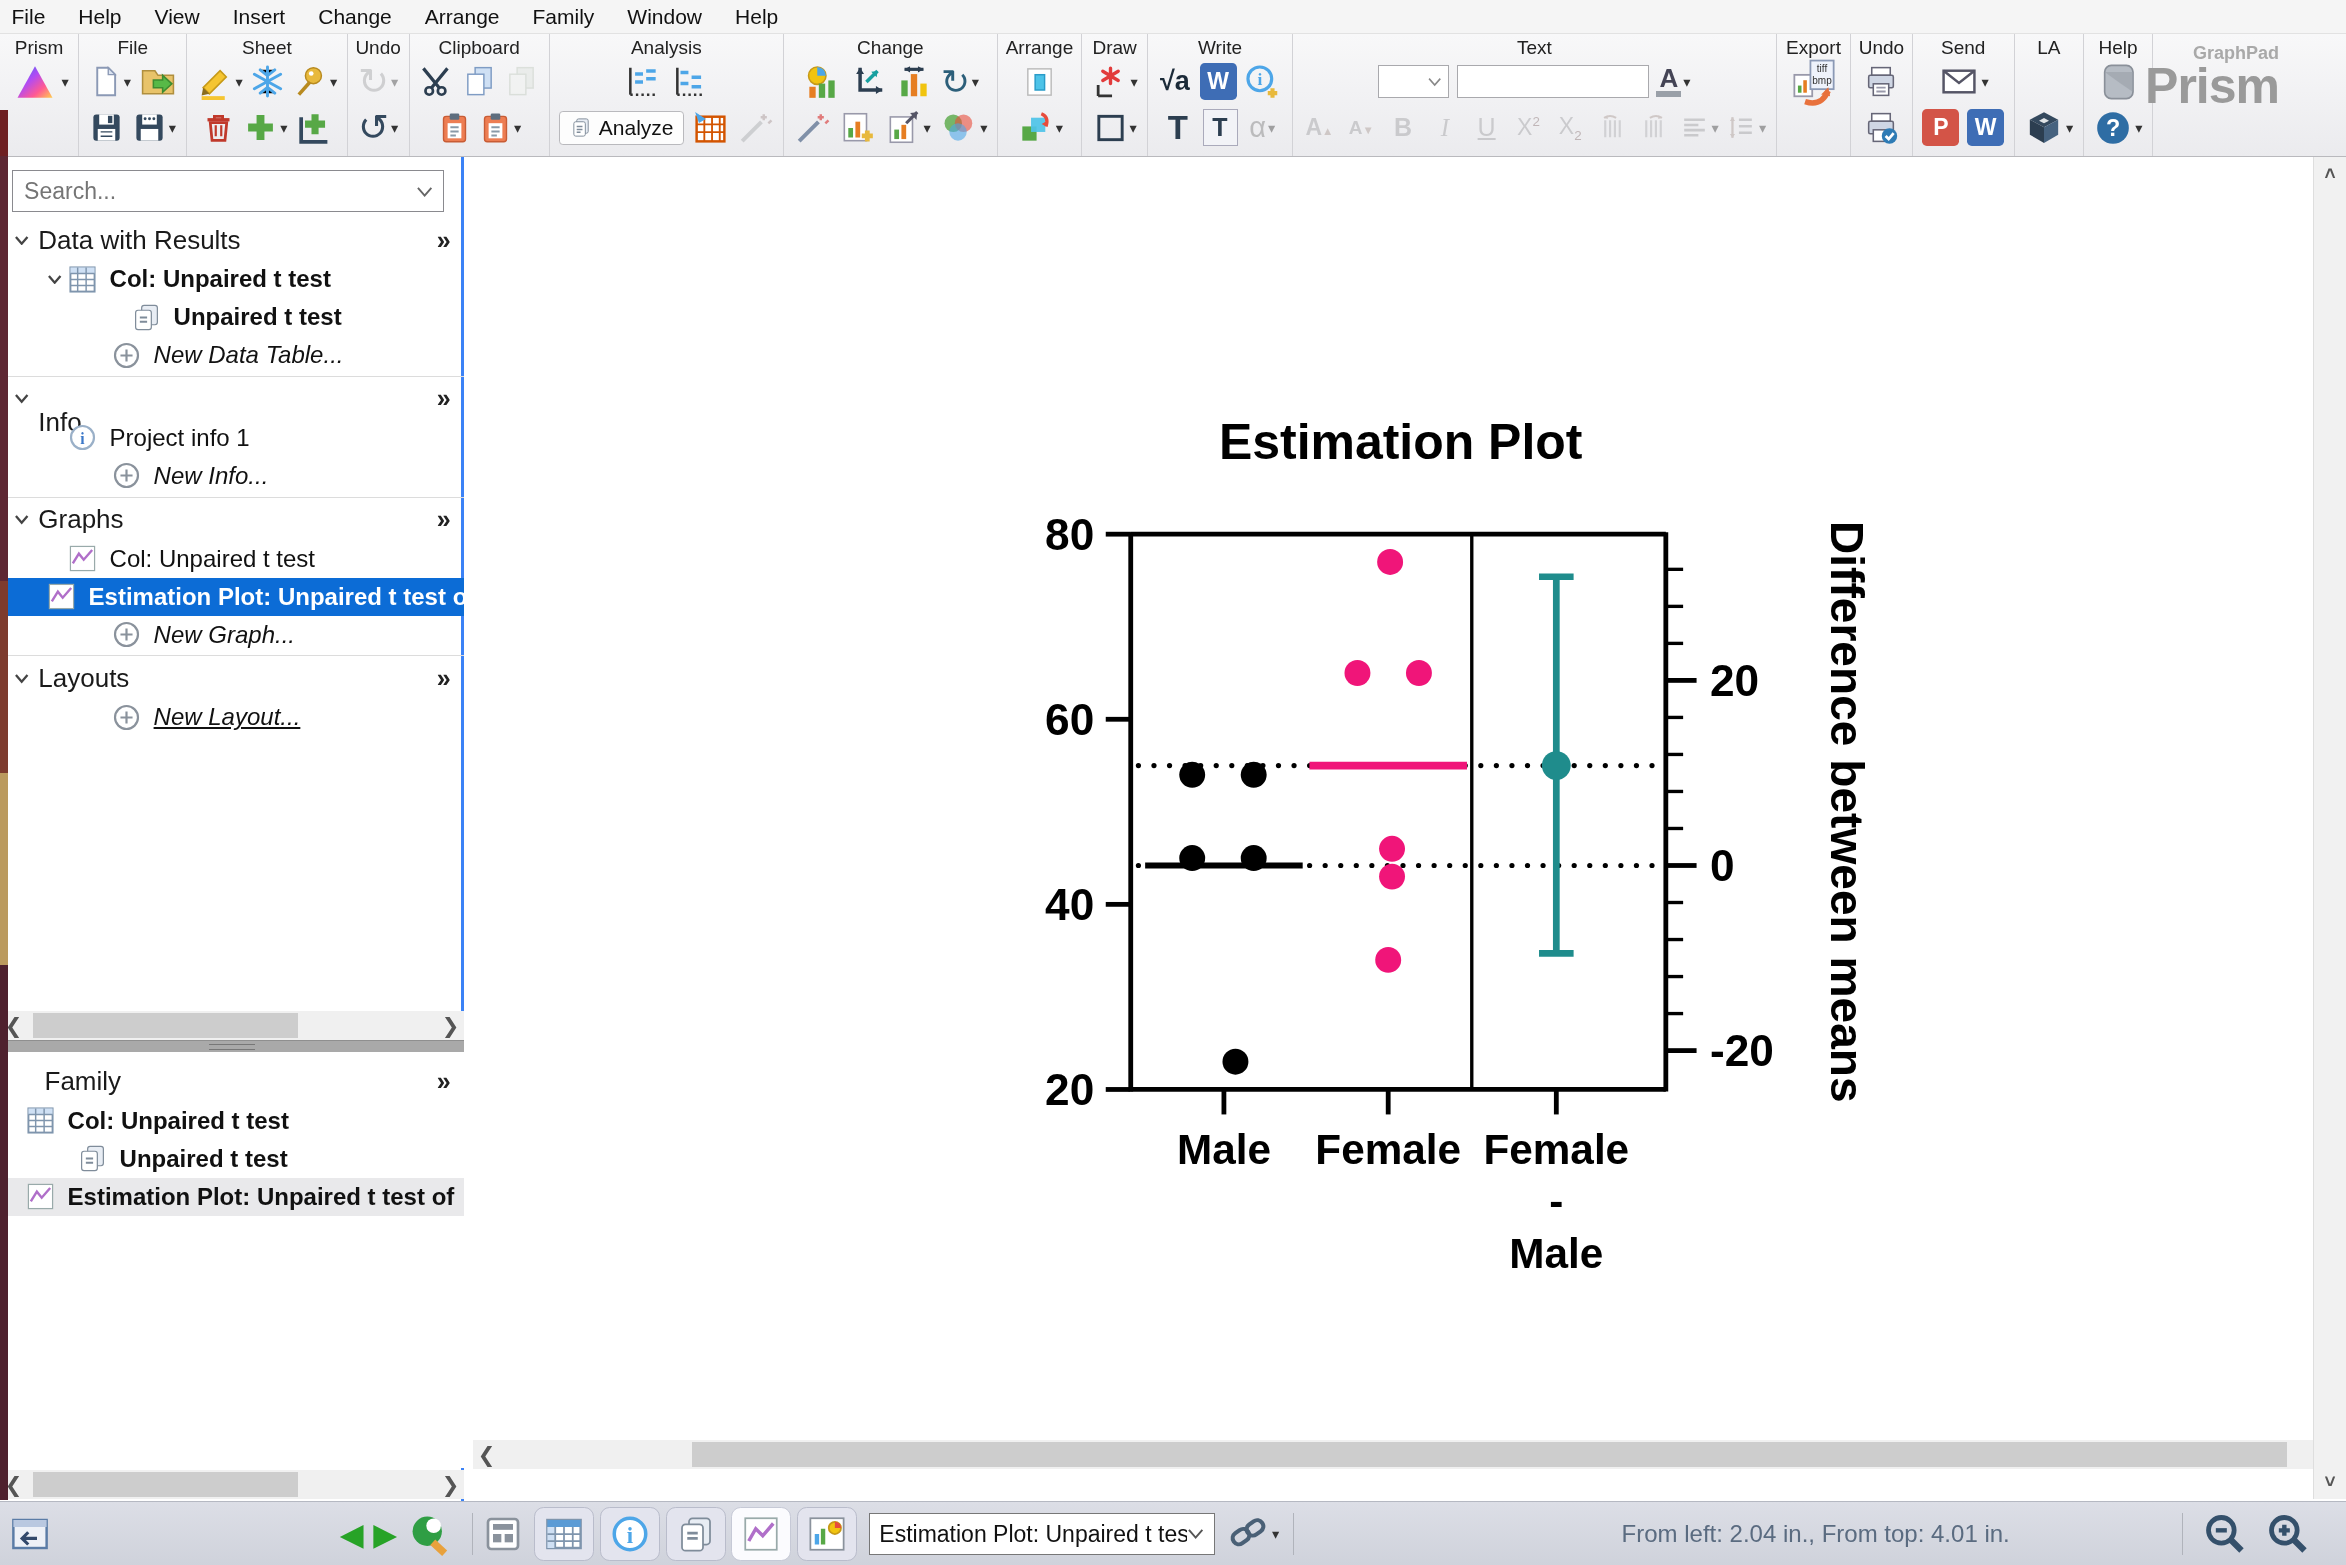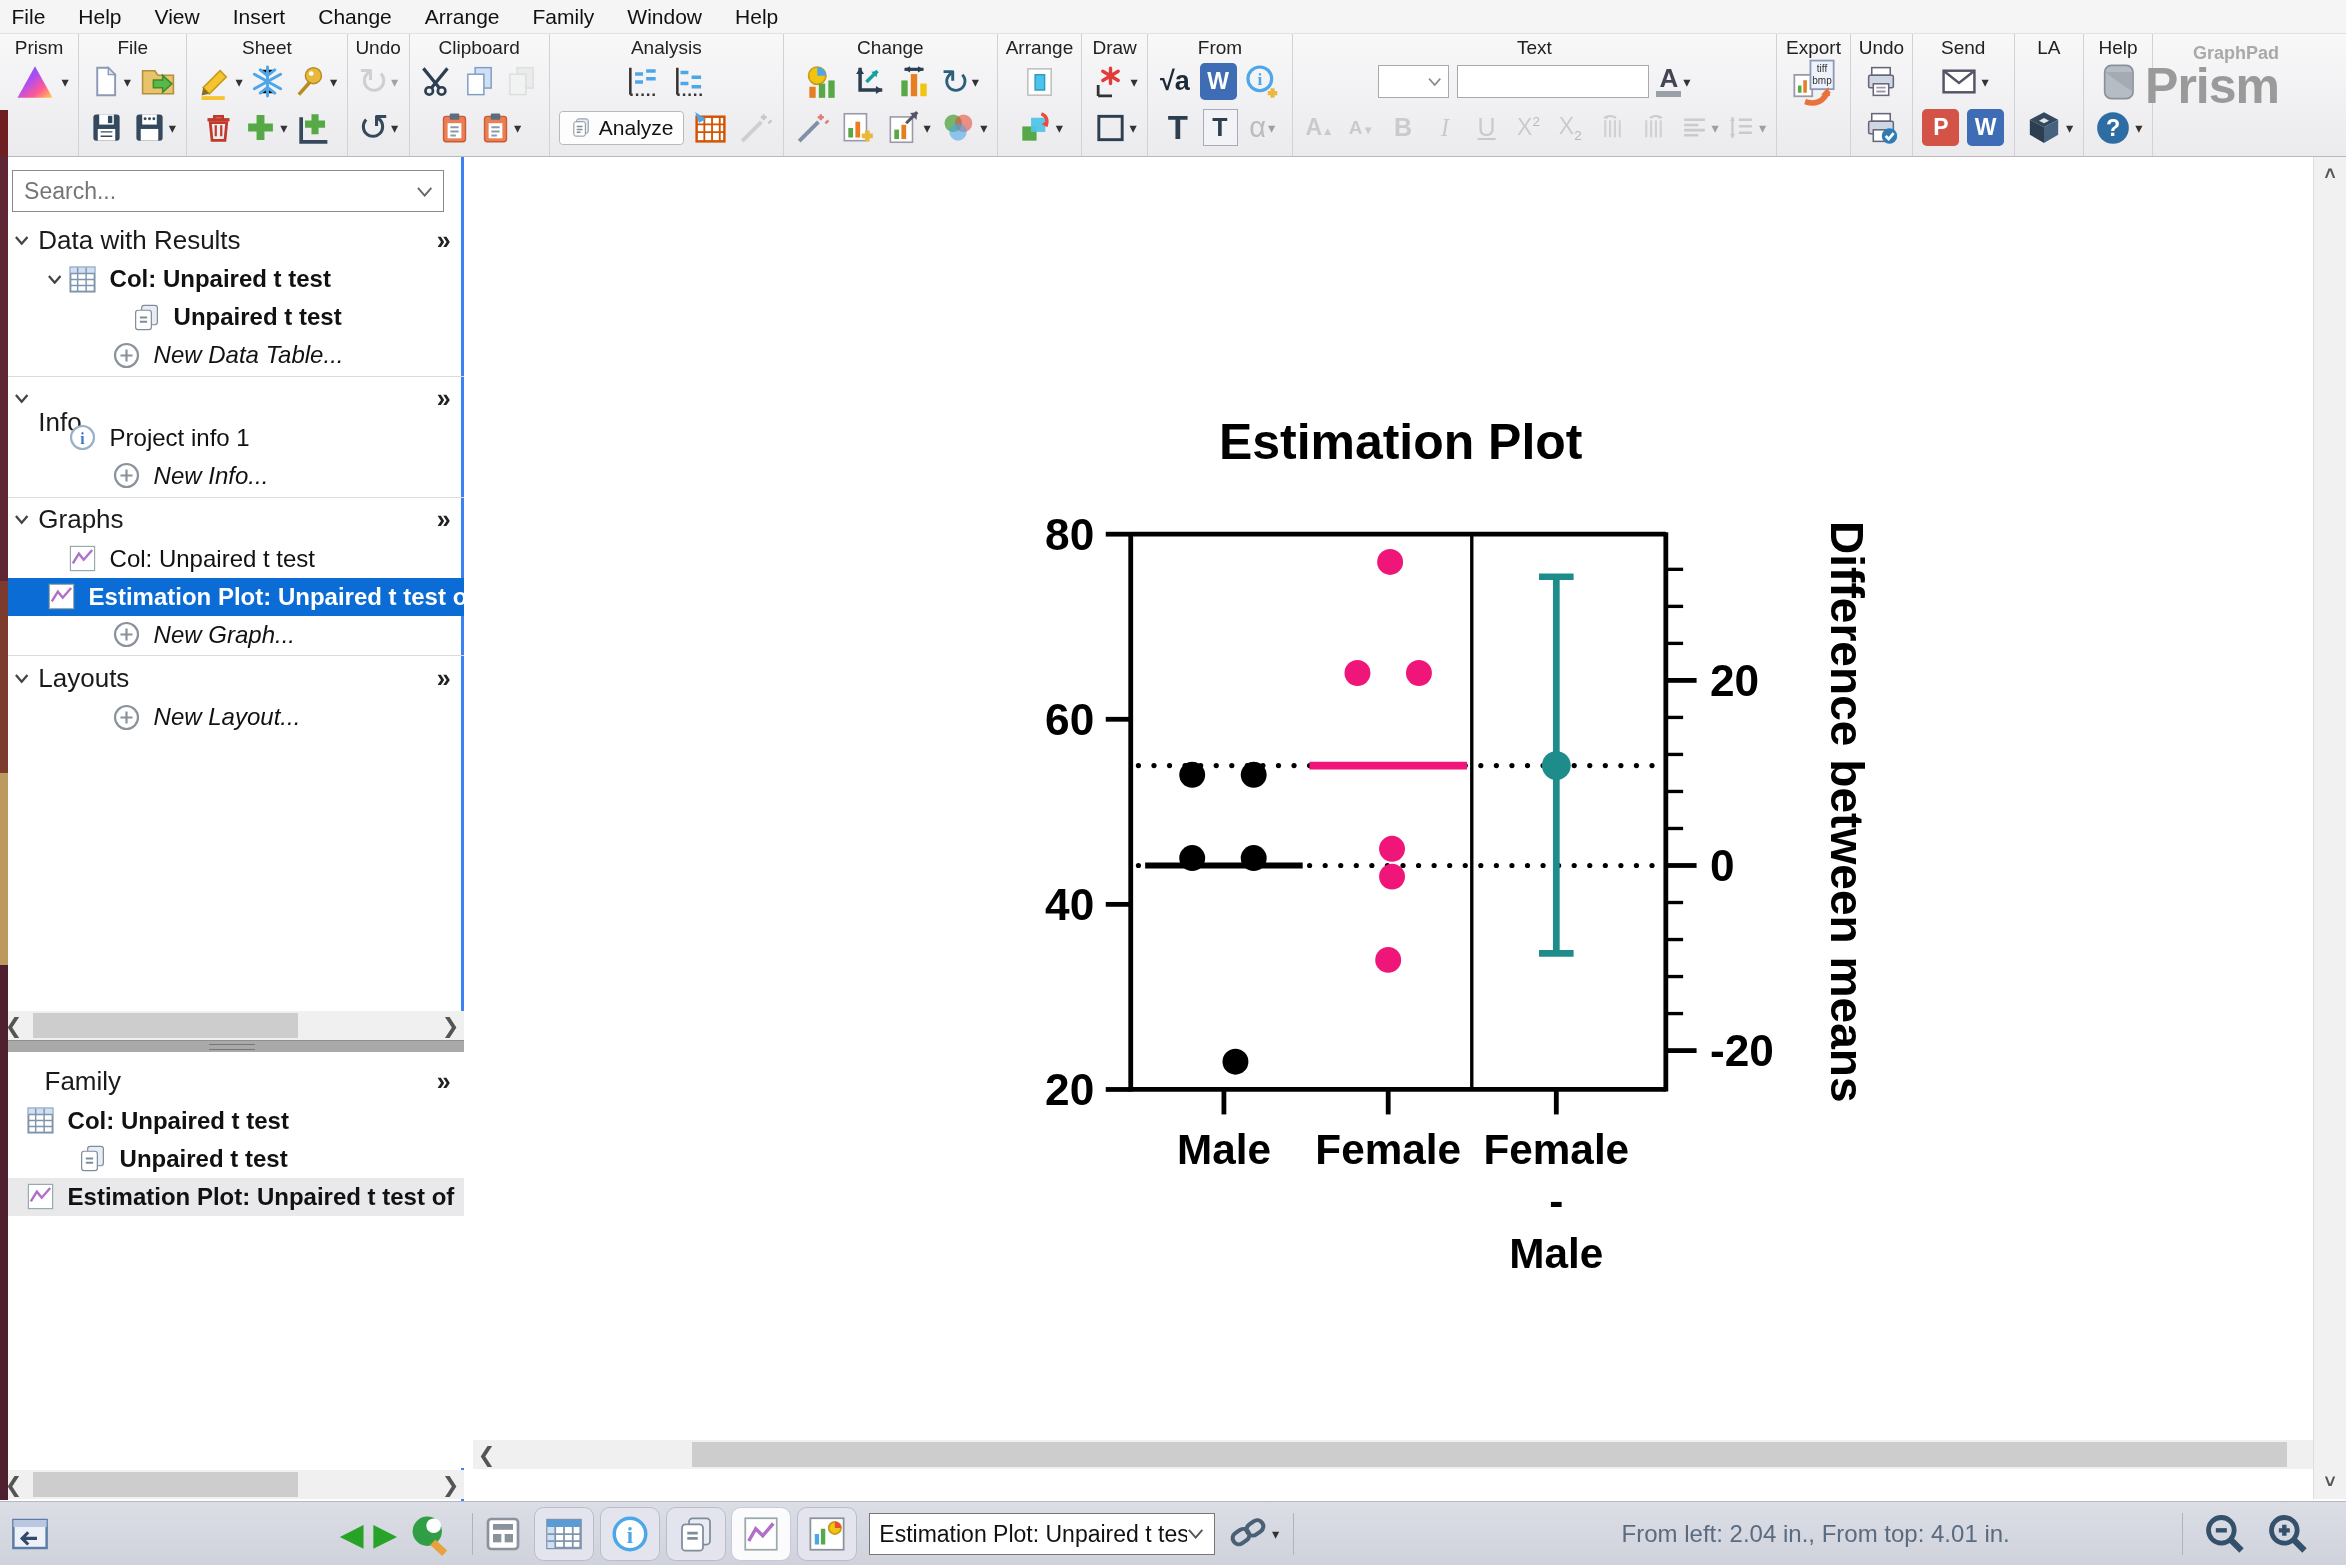--- a/index.html
+++ b/index.html
@@ -486,21 +486,21 @@
           <span class="tico">
             <svg width="35" height="38" viewBox="0 0 24 24">
               <rect x="4" y="4" width="16" height="16" fill="none" stroke="#2c3e50" stroke-width="2"></rect>
             </svg>
           </span>
           <span class="dd">▾</span>
         </span>
       </div>
     </div>
     <div class="tsec">
-      <div class="tlabel">From</div>
+      <div class="tlabel">Write</div>
       <div class="trow">
         <span class="tcell">
           <span class="tico">
             <span style="font-size:27px;color:#1b2a38;font-weight:bold;">√a</span>
           </span>
         </span>
         <span class="tcell">
           <span class="tico">
             <span style="width:37px;height:37px;background:#3e6db5;border-radius:4.8px;color:#fff;font-weight:bold;font-size:23px;display:flex;align-items:center;justify-content:center;">W</span>
           </span>
@@ -887,21 +887,21 @@
       <div class="secdiv"></div>
       <div class="sech">
         <span class="chev">
           <svg width="15.4" height="10.6" viewBox="0 0 16 11">
             <polyline points="2,2 8,9 14,2" fill="none" stroke="#444" stroke-width="2.4"></polyline>
           </svg>
         </span>
         <span style="margin-left:5.8px;">Layouts</span>
         <span class="exp">»</span>
       </div>
-      <div class="trow2 i" style="padding-left: 44px;">
+      <div class="trow2 i" style="padding-left: 44px; text-decoration: underline;">
         <span class="chev"></span>
         <span class="ticon">
           <svg width="29" height="29" viewBox="0 0 24 24">
             <circle cx="12" cy="12" r="9.5" fill="none" stroke="#8a929c" stroke-width="1.8"></circle>
             <path d="M12 7v10M7 12h10" stroke="#8a929c" stroke-width="1.8"></path>
           </svg>
         </span>
         <span>New Layout...</span>
       </div>
     </div>

